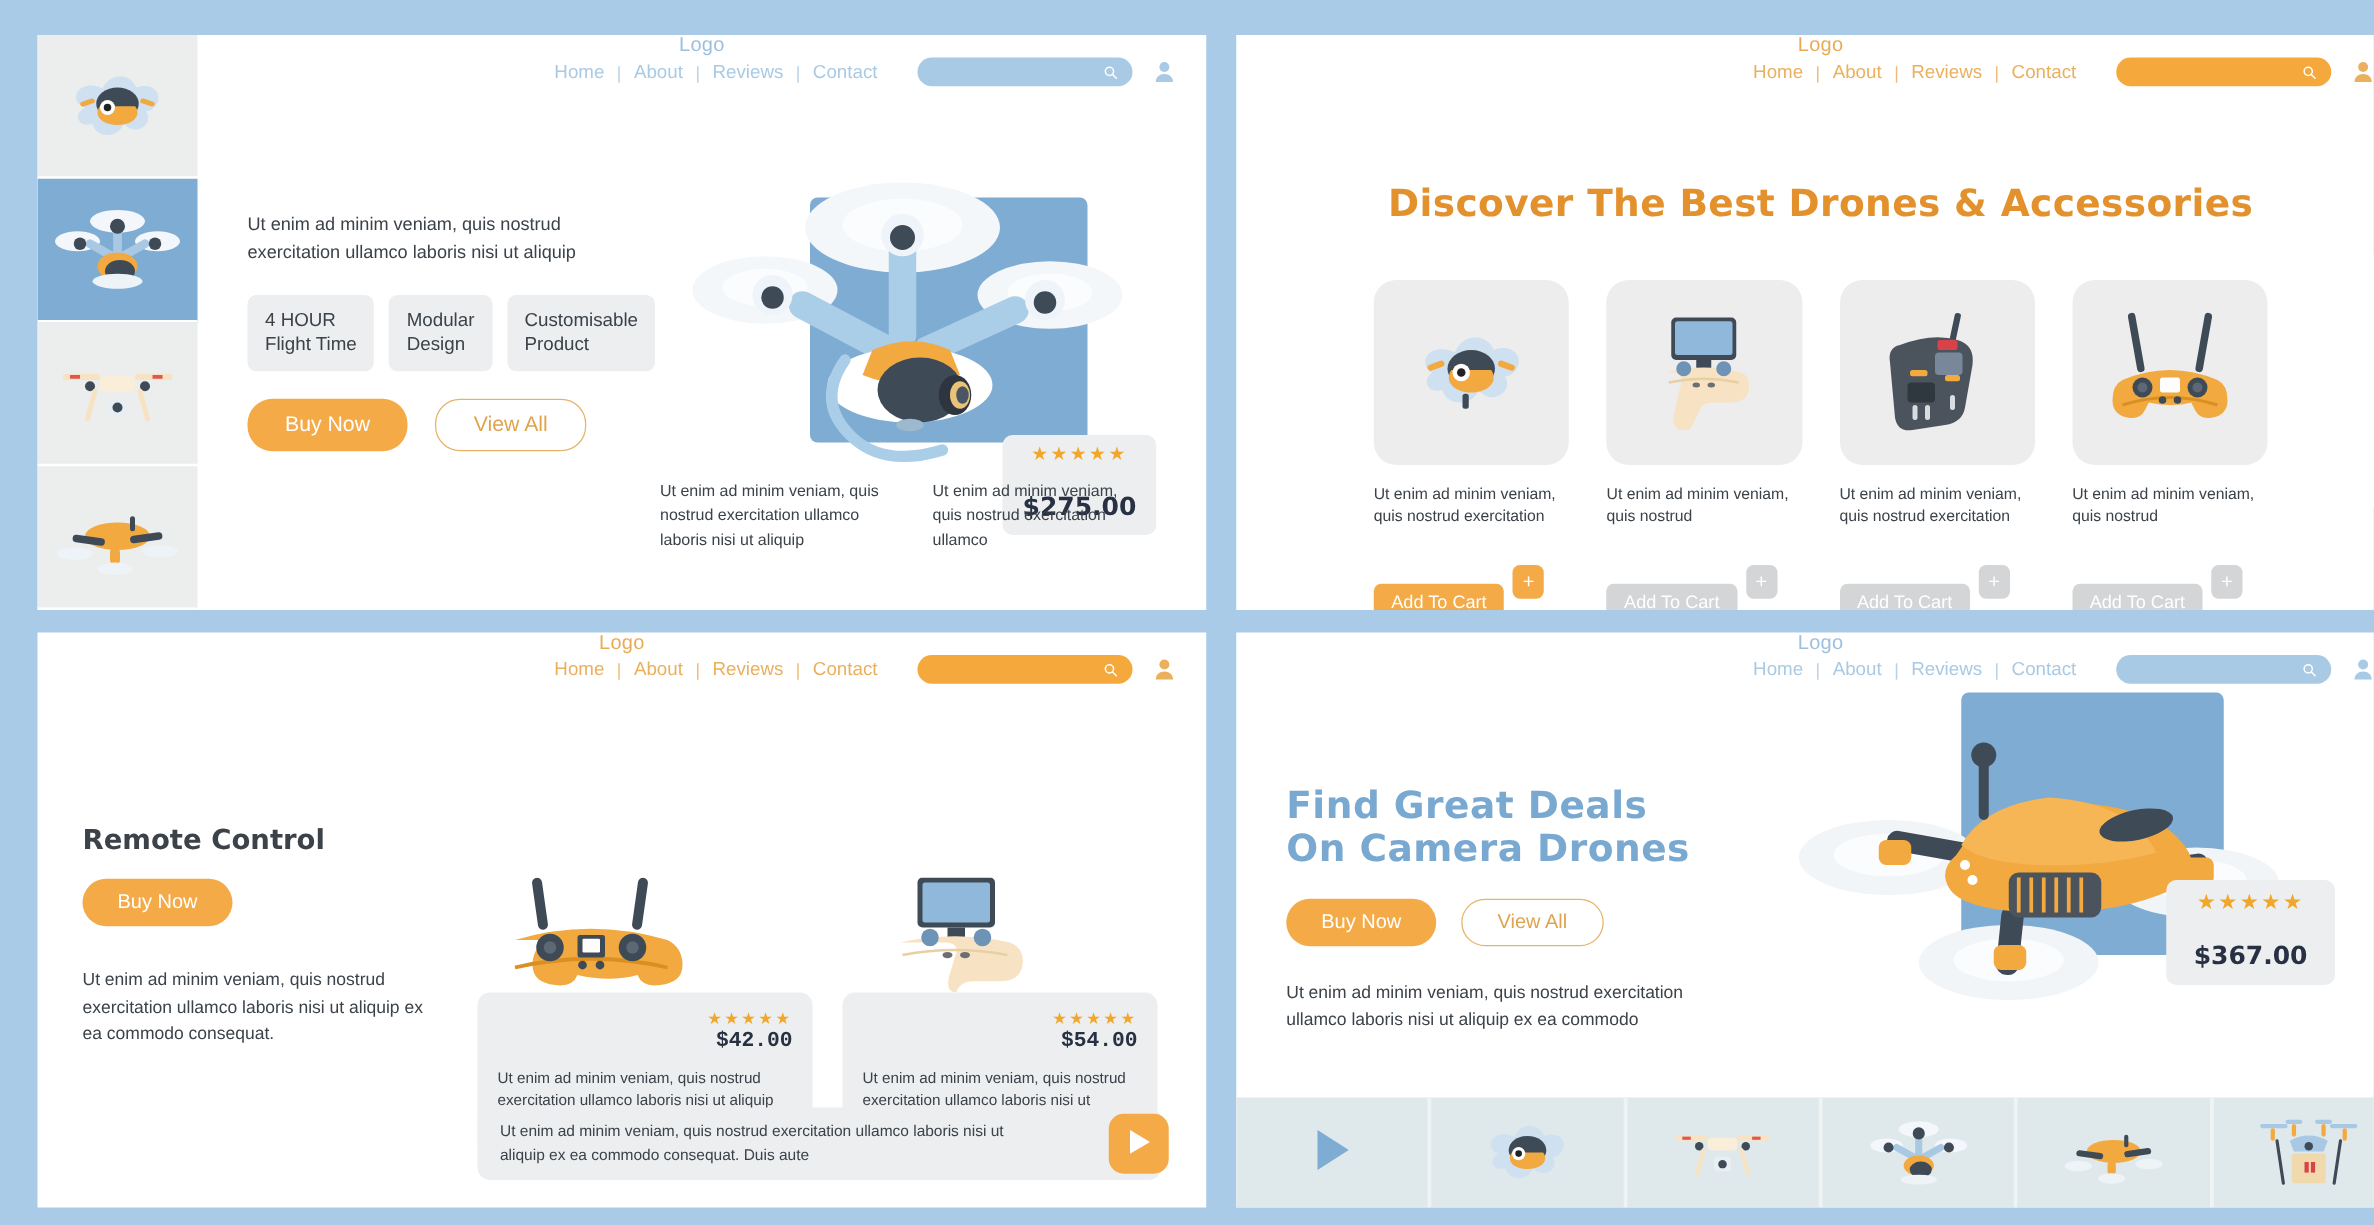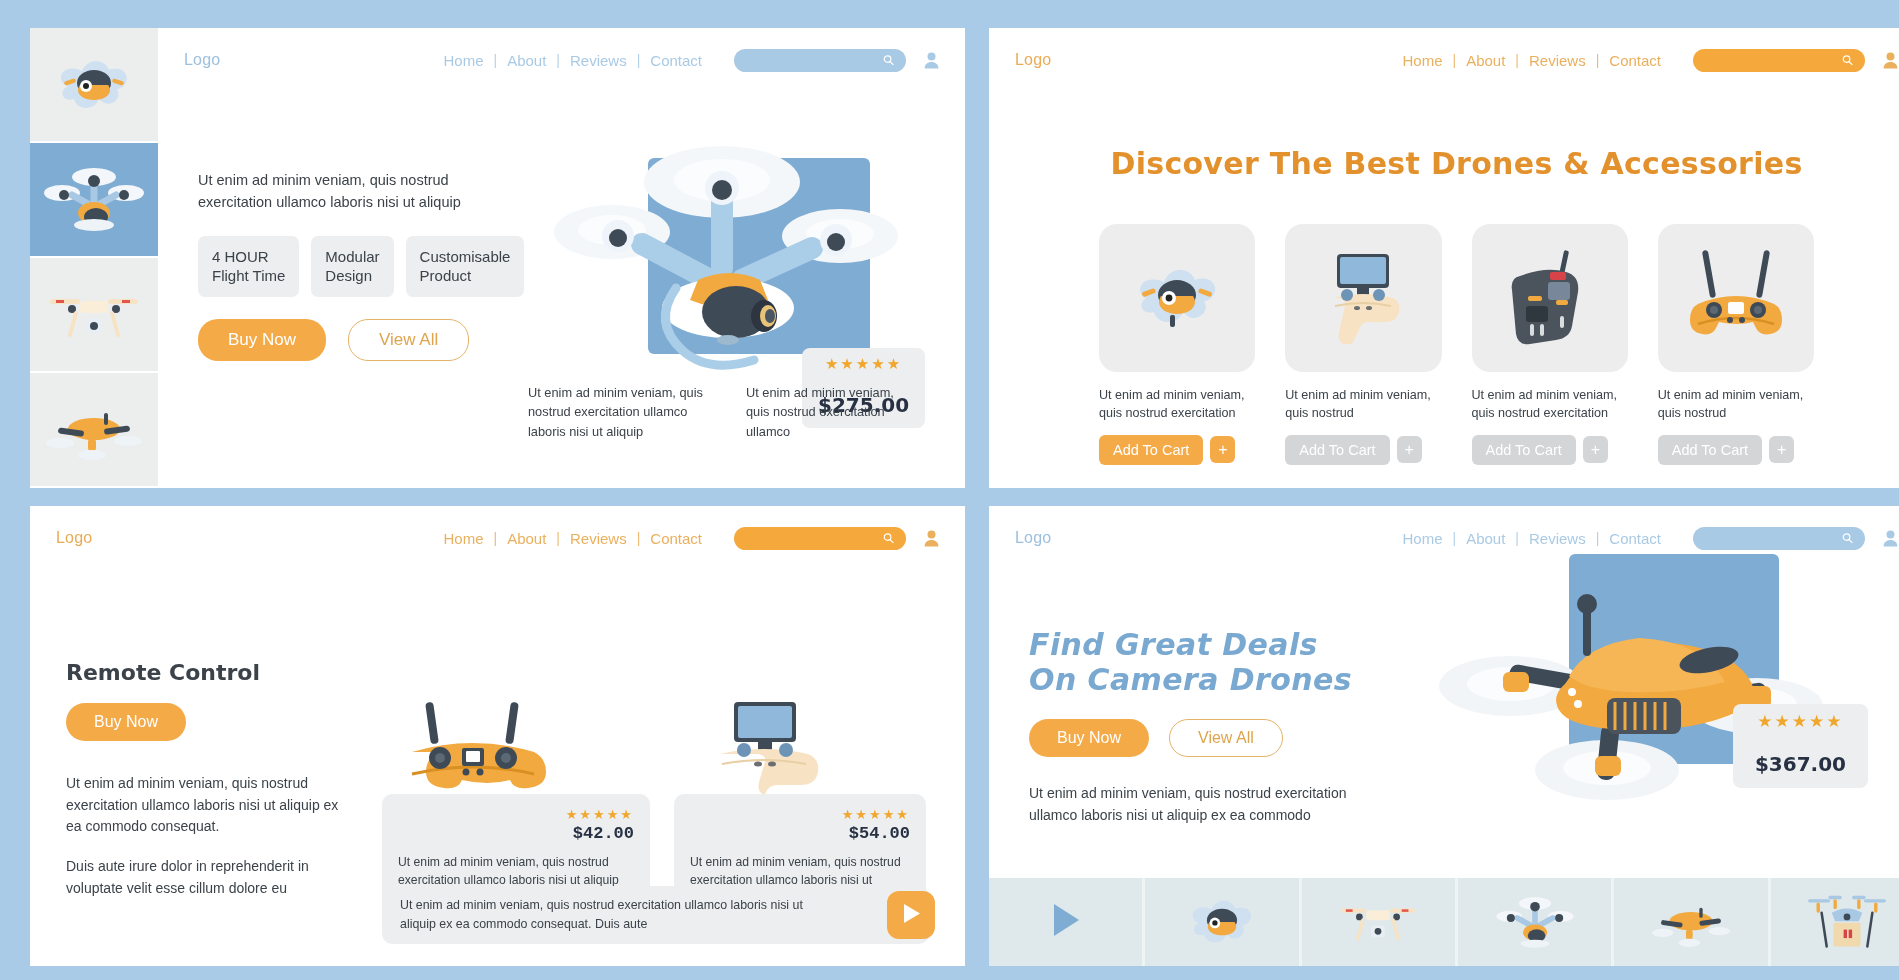--- a/index.html
+++ b/index.html
@@ -25,20 +25,21 @@
     background: #ffffff;
     overflow: hidden;
   }
 
   
   .nav {
     position: absolute; top: 0; left: 0; right: 0;
     height: 64px;
     display: flex; align-items: center;
     padding: 0 26px;
+    flex-direction: column;
   }
   .logo { font-size: 16px; letter-spacing: .2px; }
   .logo.blue { color: #9cc0de; }
   .logo.orange { color: #e9ab56; }
   .nav-links { margin-left: auto; display: flex; align-items: center; gap: 0; }
   .nav-link { font-size: 15px; padding: 0 10px; }
   .nav-sep { font-size: 14px; opacity: .85; }
   .nav.blue .nav-link, .nav.blue .nav-sep { color: #a9cae4; }
   .nav.orange .nav-link, .nav.orange .nav-sep { color: #eab05e; }
   .searchbar {
@@ -117,20 +118,21 @@
   .p2-imgbox {
     background: #ededee; border-radius: 18px; height: 148px;
     display: flex; align-items: center; justify-content: center;
   }
   .p2-desc { font-size: 12.6px; color: #3b4249; line-height: 1.45; margin-top: 14px; }
   .cartrow { display: flex; gap: 7px; margin-top: 12px; align-items: center; }
   .cart-btn {
     border: none; border-radius: 6px; padding: 7px 14px;
     font-size: 14.5px; color: #ffffff; cursor: pointer;
     font-family: "Liberation Sans", sans-serif;
+    margin-top: 32px;
   }
   .cart-btn.on { background: #f5aa48; }
   .cart-btn.off { background: #d3d5d6; }
   .plus-btn {
     border: none; border-radius: 6px; width: 25px; height: 27px;
     color: #ffffff; font-size: 16px; line-height: 1; cursor: pointer;
     display: flex; align-items: center; justify-content: center;
   }
   .plus-btn.on { background: #f5aa48; }
   .plus-btn.off { background: #d3d5d6; }
@@ -480,21 +482,20 @@
               <path d="M0.6 16.5c0-4 3-6.4 6.9-6.4s6.9 2.4 6.9 6.4z" fill="#eab05e"></path>
             </svg>
         </span>
       </nav>
     </div>
 
     <div style="position:absolute; left:36px; top:148px; width:290px;">
       <h2 class="h2-dark">Remote Control</h2>
       <button class="btn-primary" style="margin-top:18px; padding:10px 28px; font-size:16px;">Buy Now</button>
       <p class="small-copy" style="margin-top:32px; font-size:14px;">Ut enim ad minim veniam, quis nostrud exercitation ullamco laboris nisi ut aliquip ex ea commodo consequat.</p>
-      <p class="small-copy" style="margin-top:18px; font-size:14px;">Duis aute irure dolor in reprehenderit in voluptate velit esse cillum dolore eu</p>
     </div>
 
     <div style="position:absolute; left:352px; top:196px; display:flex; gap:24px;">
 
       <div style="width:268px;">
         <div style="height:92px; display:flex; align-items:flex-end; justify-content:flex-start; padding-left:16px;">
           <svg width="150" height="92" viewBox="0 0 150 92">
             <rect x="30" y="0" width="8" height="42" rx="4" fill="#3f4a57" transform="rotate(-8 34 21)"></rect>
             <rect x="110" y="0" width="8" height="42" rx="4" fill="#3f4a57" transform="rotate(8 114 21)"></rect>
             <path d="M14 50 q60 -18 122 0 q12 6 12 20 q0 14 -18 16 q-14 2 -18 -8 q-22 6 -48 0 q-4 10 -18 8 q-18 -2 -18 -16 q0 -14 12 -20z" fill="#f2a93f"></path>
@@ -582,21 +583,21 @@
         <span class="user-ic">
           <svg width="15" height="17" viewBox="0 0 15 17">
               <circle cx="7.5" cy="4.6" r="4" fill="#a9cae4"></circle>
               <path d="M0.6 16.5c0-4 3-6.4 6.9-6.4s6.9 2.4 6.9 6.4z" fill="#a9cae4"></path>
             </svg>
         </span>
       </nav>
     </div>
 
     <div style="position:absolute; left:40px; top:122px; width:350px;">
-      <h1 class="h1-blue" style="font-size:30px;font-style:italic;">
+      <h1 class="h1-blue" style="font-size:30px;">
         <span>Find Great Deals</span><br>
         <span>On Camera Drones</span>
       </h1>
       <div class="btnrow" style="margin-top:22px; gap:20px;">
         <button class="btn-primary" style="padding:10px 28px; font-size:16px;">Buy Now</button>
         <button class="btn-ghost" style="padding:9px 28px; font-size:16px;">View All</button>
       </div>
       <p class="small-copy" style="margin-top:26px; font-size:14px; width:340px;">Ut enim ad minim veniam, quis nostrud exercitation ullamco laboris nisi ut aliquip ex ea commodo</p>
     </div>
 

